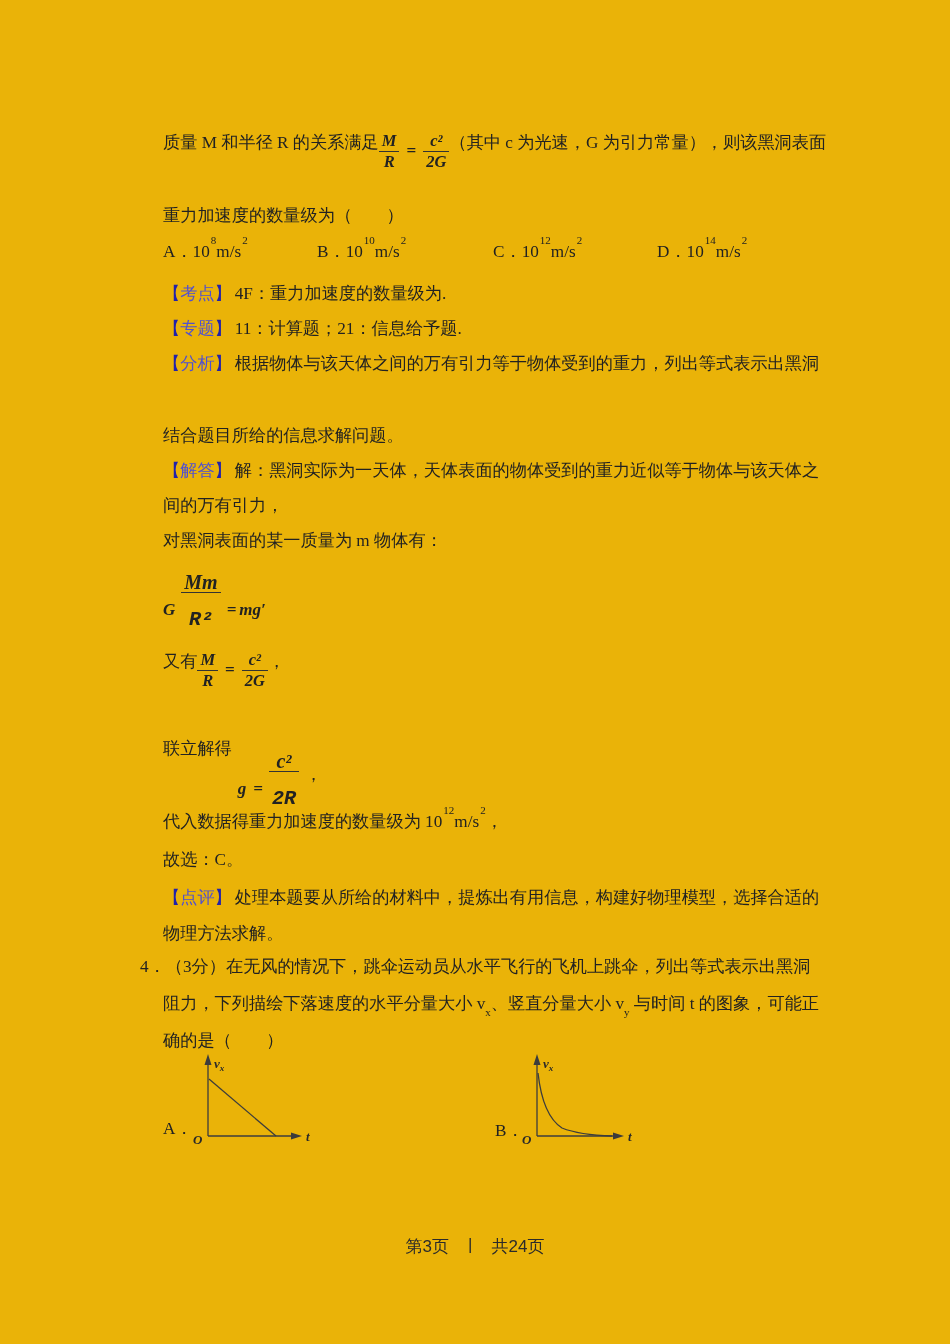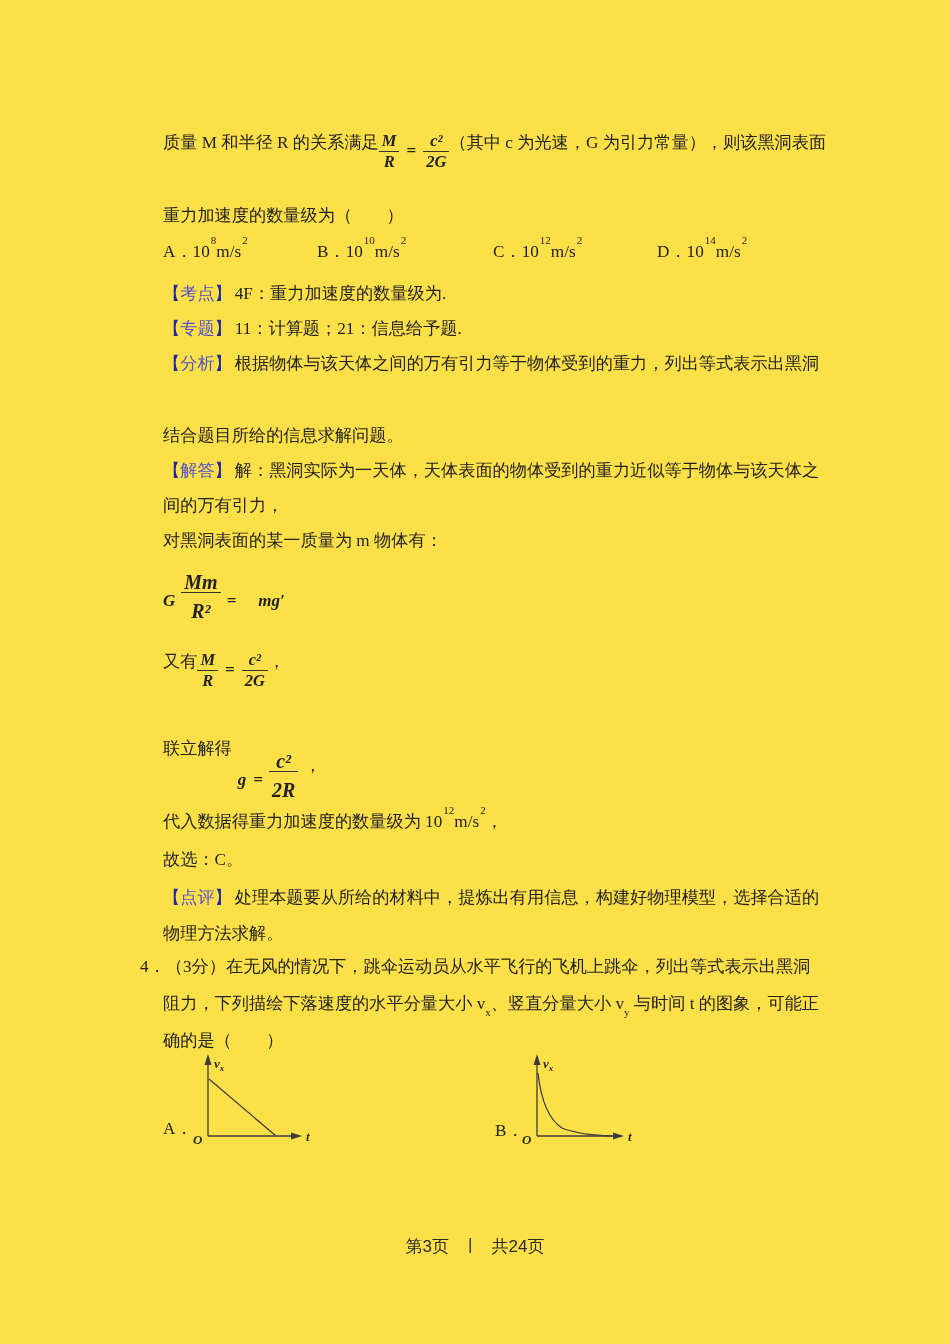--- a/index.html
+++ b/index.html
@@ -1,18 +1,18 @@
 <!DOCTYPE html>
 <html><head>
 <meta charset="utf-8">
 <style>
   * { margin:0; padding:0; box-sizing:border-box; }
   html,body { background:#ffffff; }
   .page {
-    position:relative; width:950px; height:1344px; background:#fde047;
+    position:relative; width:950px; height:1344px; background:#eab308;
     font-family:"Liberation Serif","DejaVu Serif",serif;
     color:#222222; overflow:hidden;
   }
   .line {
     position:absolute; left:163px; width:680px;
     font-size:17.2px; line-height:24px; white-space:nowrap;
   }
   .row-flex { display:flex; align-items:flex-start; }
   sup { font-size:11px; position:relative; top:-6px; line-height:0; margin-left:1px; }
   sub { font-size:11px; position:relative; top:3px; line-height:0; }
@@ -24,21 +24,21 @@
   
   .hfrac { display:inline-block; text-align:center; font-style:italic; font-weight:600;
            font-size:16.5px; line-height:20px; vertical-align:top; }
   .hfrac .num { display:block; padding:0 3px; }
   .hfrac .den { display:block; border-top:1.6px solid #333; padding:0 3px; }
   .eq-low { display:inline-block; transform:translateY(8px); margin:0 7px; font-weight:600; }
   
   .cfrac-row { display:inline-flex; align-items:center; font-style:italic; font-weight:600; font-size:17px; }
   .cfrac { display:inline-block; text-align:center; font-size:20px; line-height:20px; margin:0 6px; }
   .cfrac .num { display:block; padding:0 3px; }
-  .cfrac .den { display:block; border-top:1.6px solid #333; padding:8px 3px; }
+  .cfrac .den { display:block; border-top:1.6px solid #333; padding:17px 3px;font-family:Liberation Mono, monospace; }
   .comma-top { font-style:normal; font-weight:400; display:inline-block; transform:translateY(-14px); }
   .plain { font-style:normal; font-weight:400; }
   .opt { position:absolute; white-space:nowrap; }
   .graph { position:absolute; }
   .graph line, .graph path { stroke:#3c3c3c; stroke-width:1.3; fill:none; }
   .graph polygon { fill:#3c3c3c; stroke:none; }
   .glabel { font-family:"Liberation Serif","DejaVu Serif",serif; font-style:italic;
             font-size:13px; font-weight:600; fill:#2a2a2a; }
   .footer {
     position:absolute; top:1235px; left:0; width:100%;
@@ -95,21 +95,21 @@
   <div class="line" style="top:529px">对黑洞表面的某一质量为 m 物体有：</div>
 
   <div class="line" style="top:572px">
     <span class="cfrac-row">
       <span>G</span>
       <span class="cfrac">
         <span class="num">Mm</span>
         <span class="den">R²</span>
       </span>
       <span>=</span>
-      <span style="margin-left:22px">mg′</span>
+      <span style="margin-left:3px">mg′</span>
     </span>
   </div>
 
   <div class="line row-flex" style="top:650px">
     <span class="plain">又有</span>
     <span class="hfrac">
       <span class="num">M</span>
       <span class="den">R</span>
     </span>
     <span class="eq-low">=</span>

